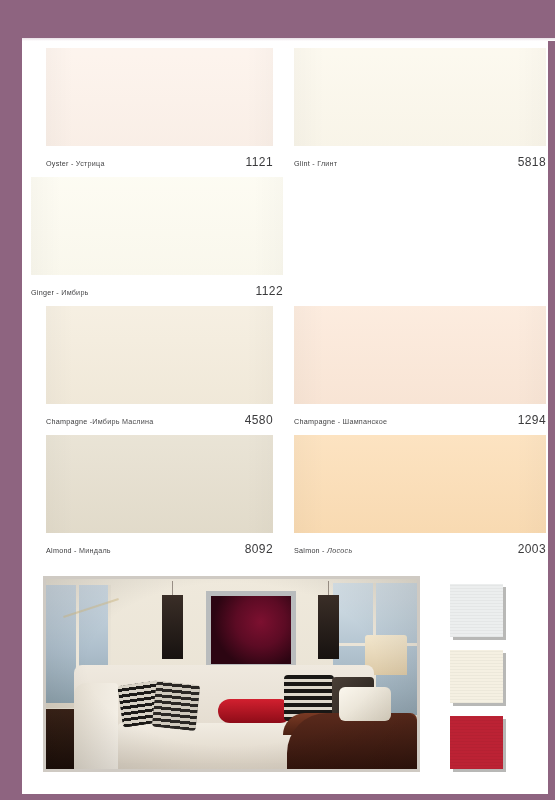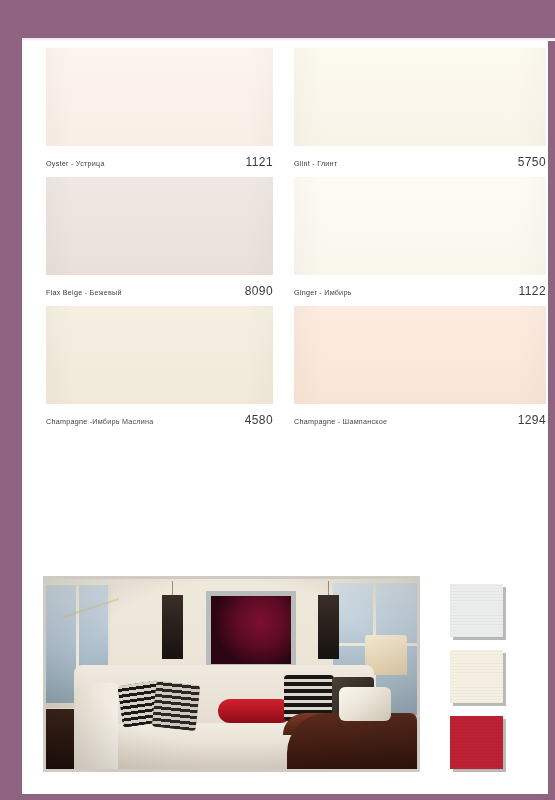--- a/index.html
+++ b/index.html
@@ -225,33 +225,26 @@
         <div class="swatch" style="background-color: rgb(253, 242, 234);"></div>
         <div class="caption">
           <div class="cname"><span>Oyster</span><span> - </span><span class="ru">Устрица</span></div>
           <div class="ccode">1121</div>
         </div>
       </div>
       <div class="cell right">
         <div class="swatch" style="background-color: rgb(252, 248, 236);"></div>
         <div class="caption">
           <div class="cname"><span>Glint</span><span> - </span><span class="ru">Глинт</span></div>
-          <div class="ccode">5750</div>
+          <div class="ccode">5818</div>
         </div>
       </div>
     </div>
 
     <div class="row">
-      <div class="cell left">
-        <div class="swatch" style="background-color: rgb(236, 227, 221);"></div>
-        <div class="caption">
-          <div class="cname"><span>Flax Beige</span><span> - </span><span class="ru">Бежевый</span></div>
-          <div class="ccode">8090</div>
-        </div>
-      </div>
       <div class="cell right">
         <div class="swatch" style="background-color: rgb(253, 251, 240);"></div>
         <div class="caption">
           <div class="cname"><span>Ginger</span><span> - </span><span class="ru">Имбирь</span></div>
           <div class="ccode">1122</div>
         </div>
       </div>
     </div>
 
     <div class="row">
@@ -264,20 +257,36 @@
       </div>
       <div class="cell right">
         <div class="swatch" style="background-color: rgb(252, 232, 216);"></div>
         <div class="caption">
           <div class="cname"><span>Champagne</span><span> - </span><span class="ru">Шампанское</span></div>
           <div class="ccode">1294</div>
         </div>
       </div>
     </div>
 
+    <div class="row">
+      <div class="cell left">
+        <div class="swatch" style="background-color: rgb(229, 222, 205);"></div>
+        <div class="caption">
+          <div class="cname"><span>Almond</span><span> - </span><span class="ru">Миндаль</span></div>
+          <div class="ccode">8092</div>
+        </div>
+      </div>
+      <div class="cell right">
+        <div class="swatch" style="background-color: rgb(252, 221, 180);"></div>
+        <div class="caption">
+          <div class="cname italic-ru"><span>Salmon</span><span> - </span><span class="ru">Лосось</span></div>
+          <div class="ccode">2003</div>
+        </div>
+      </div>
+    </div>
 
   </div>
 
   <div class="photo-block">
     <div class="photo">
       <div class="ph-wall"></div>
       <div class="ph-window"></div>
       <div class="ph-window-mullion"></div>
       <div class="ph-window-sill"></div>
       <div class="ph-window2">

